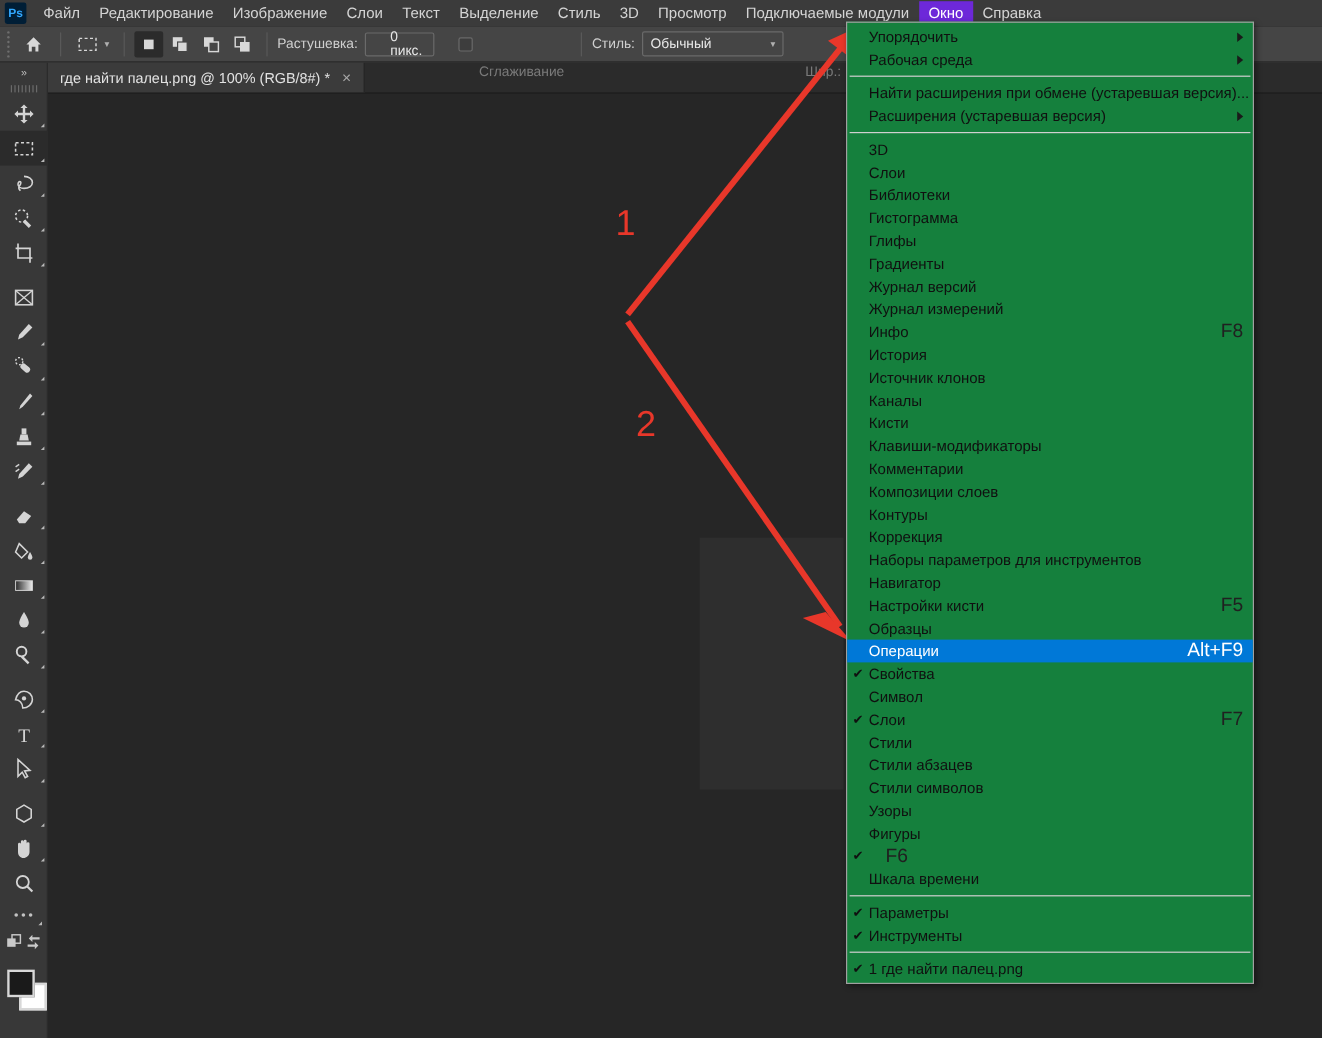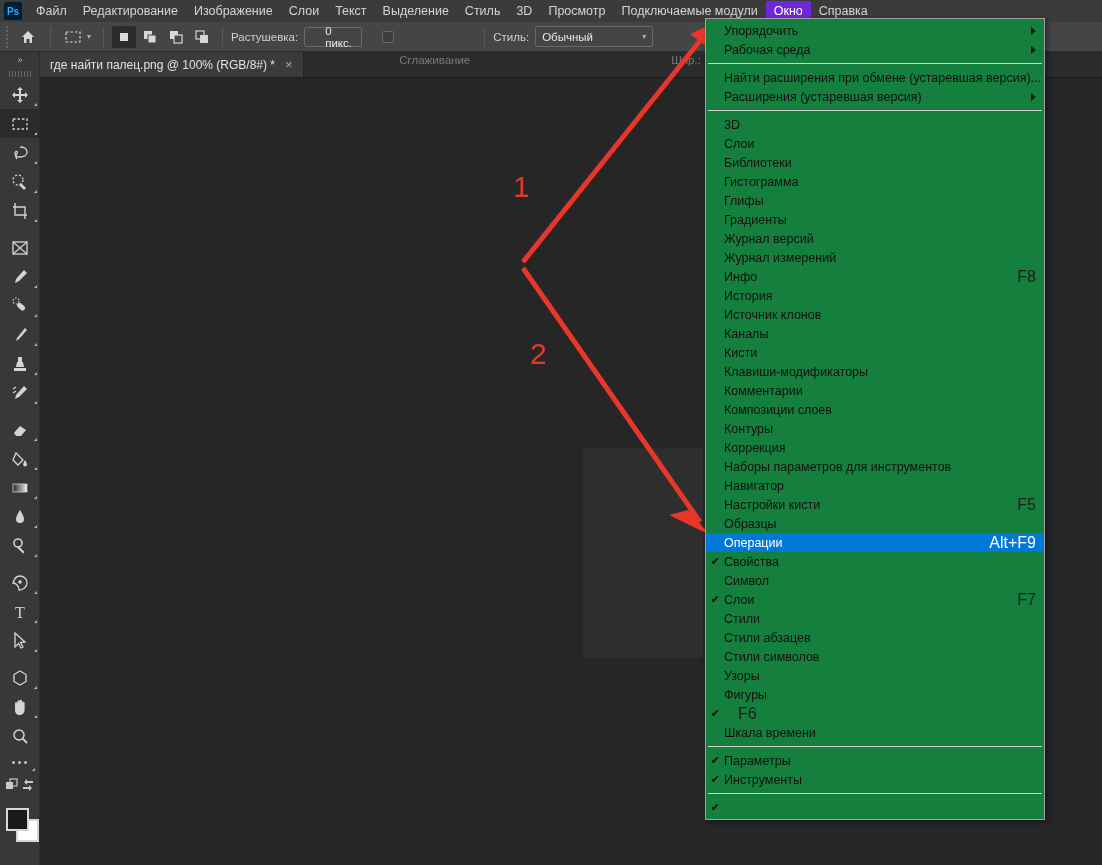--- a/index.html
+++ b/index.html
@@ -788,17 +788,18 @@
           <span class="dd-check">✔</span>
           <span class="dd-label">Параметры</span>
         </div>
         <div class="dd-item">
           <span class="dd-check">✔</span>
           <span class="dd-label">Инструменты</span>
         </div>
         <div class="dd-sep"></div>
         <div class="dd-item">
           <span class="dd-check">✔</span>
+          <span class="dd-label">1 где найти палец.png</span>
         </div>
       </div>
   </div>
 
 </div>
 
 </body></html>

